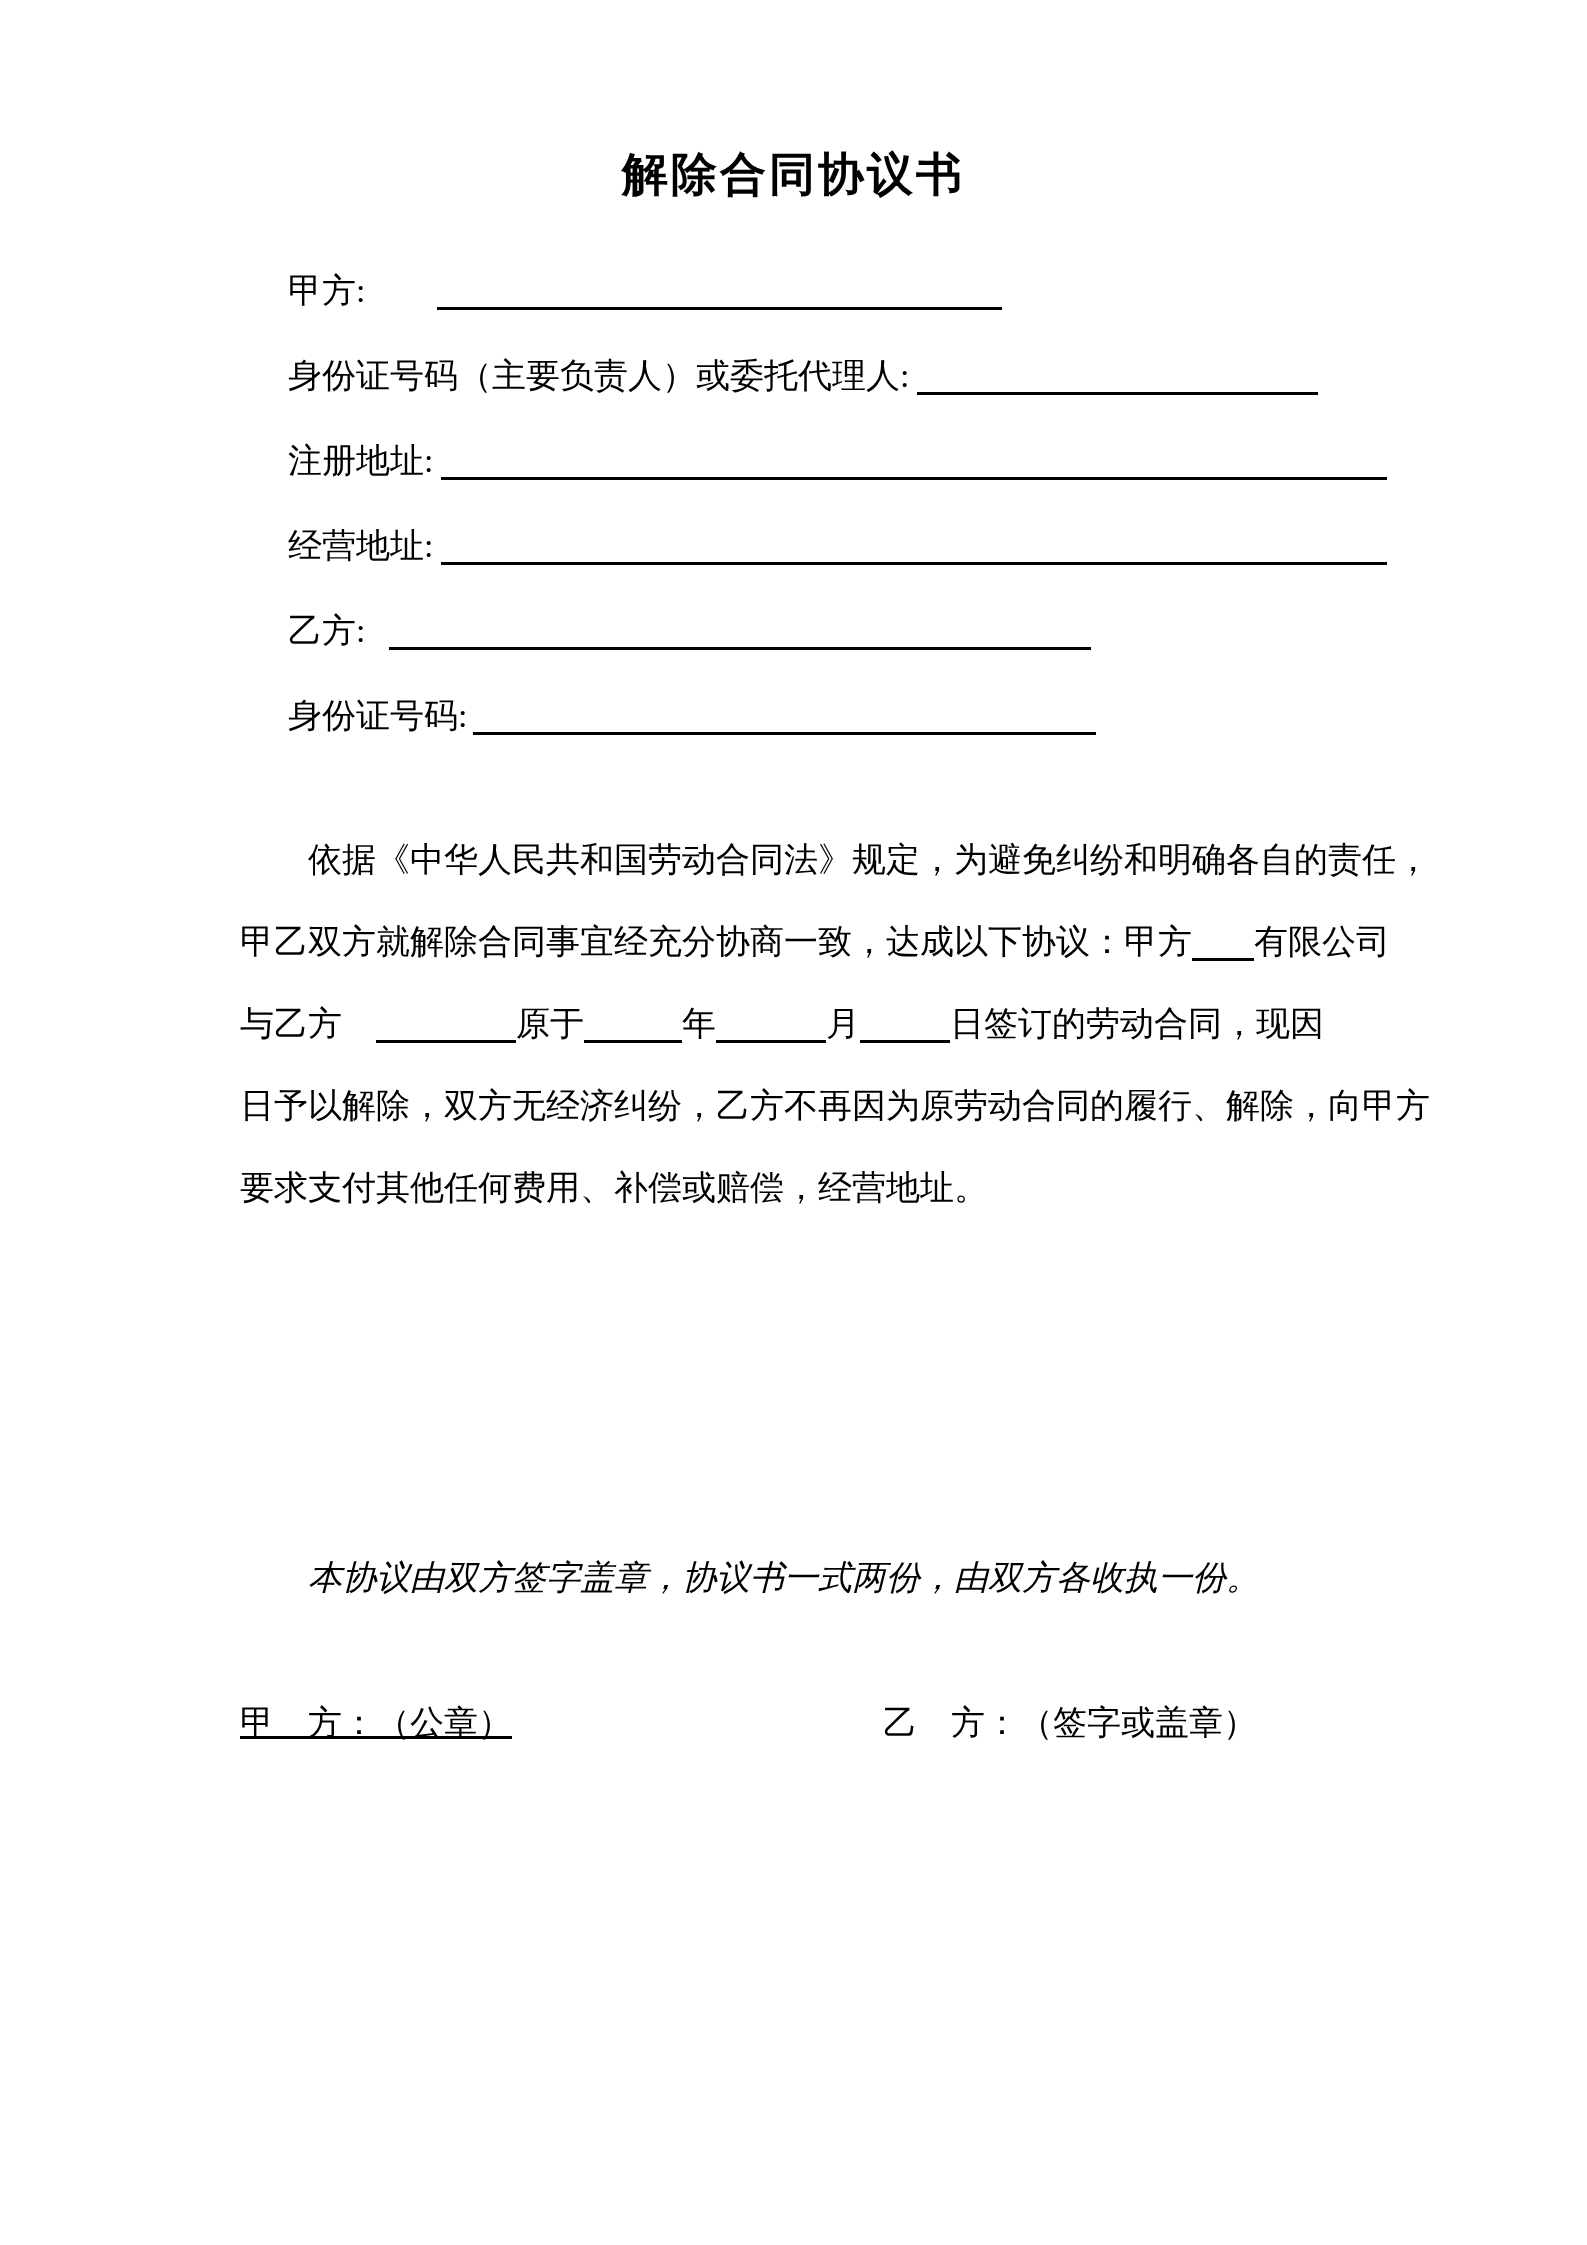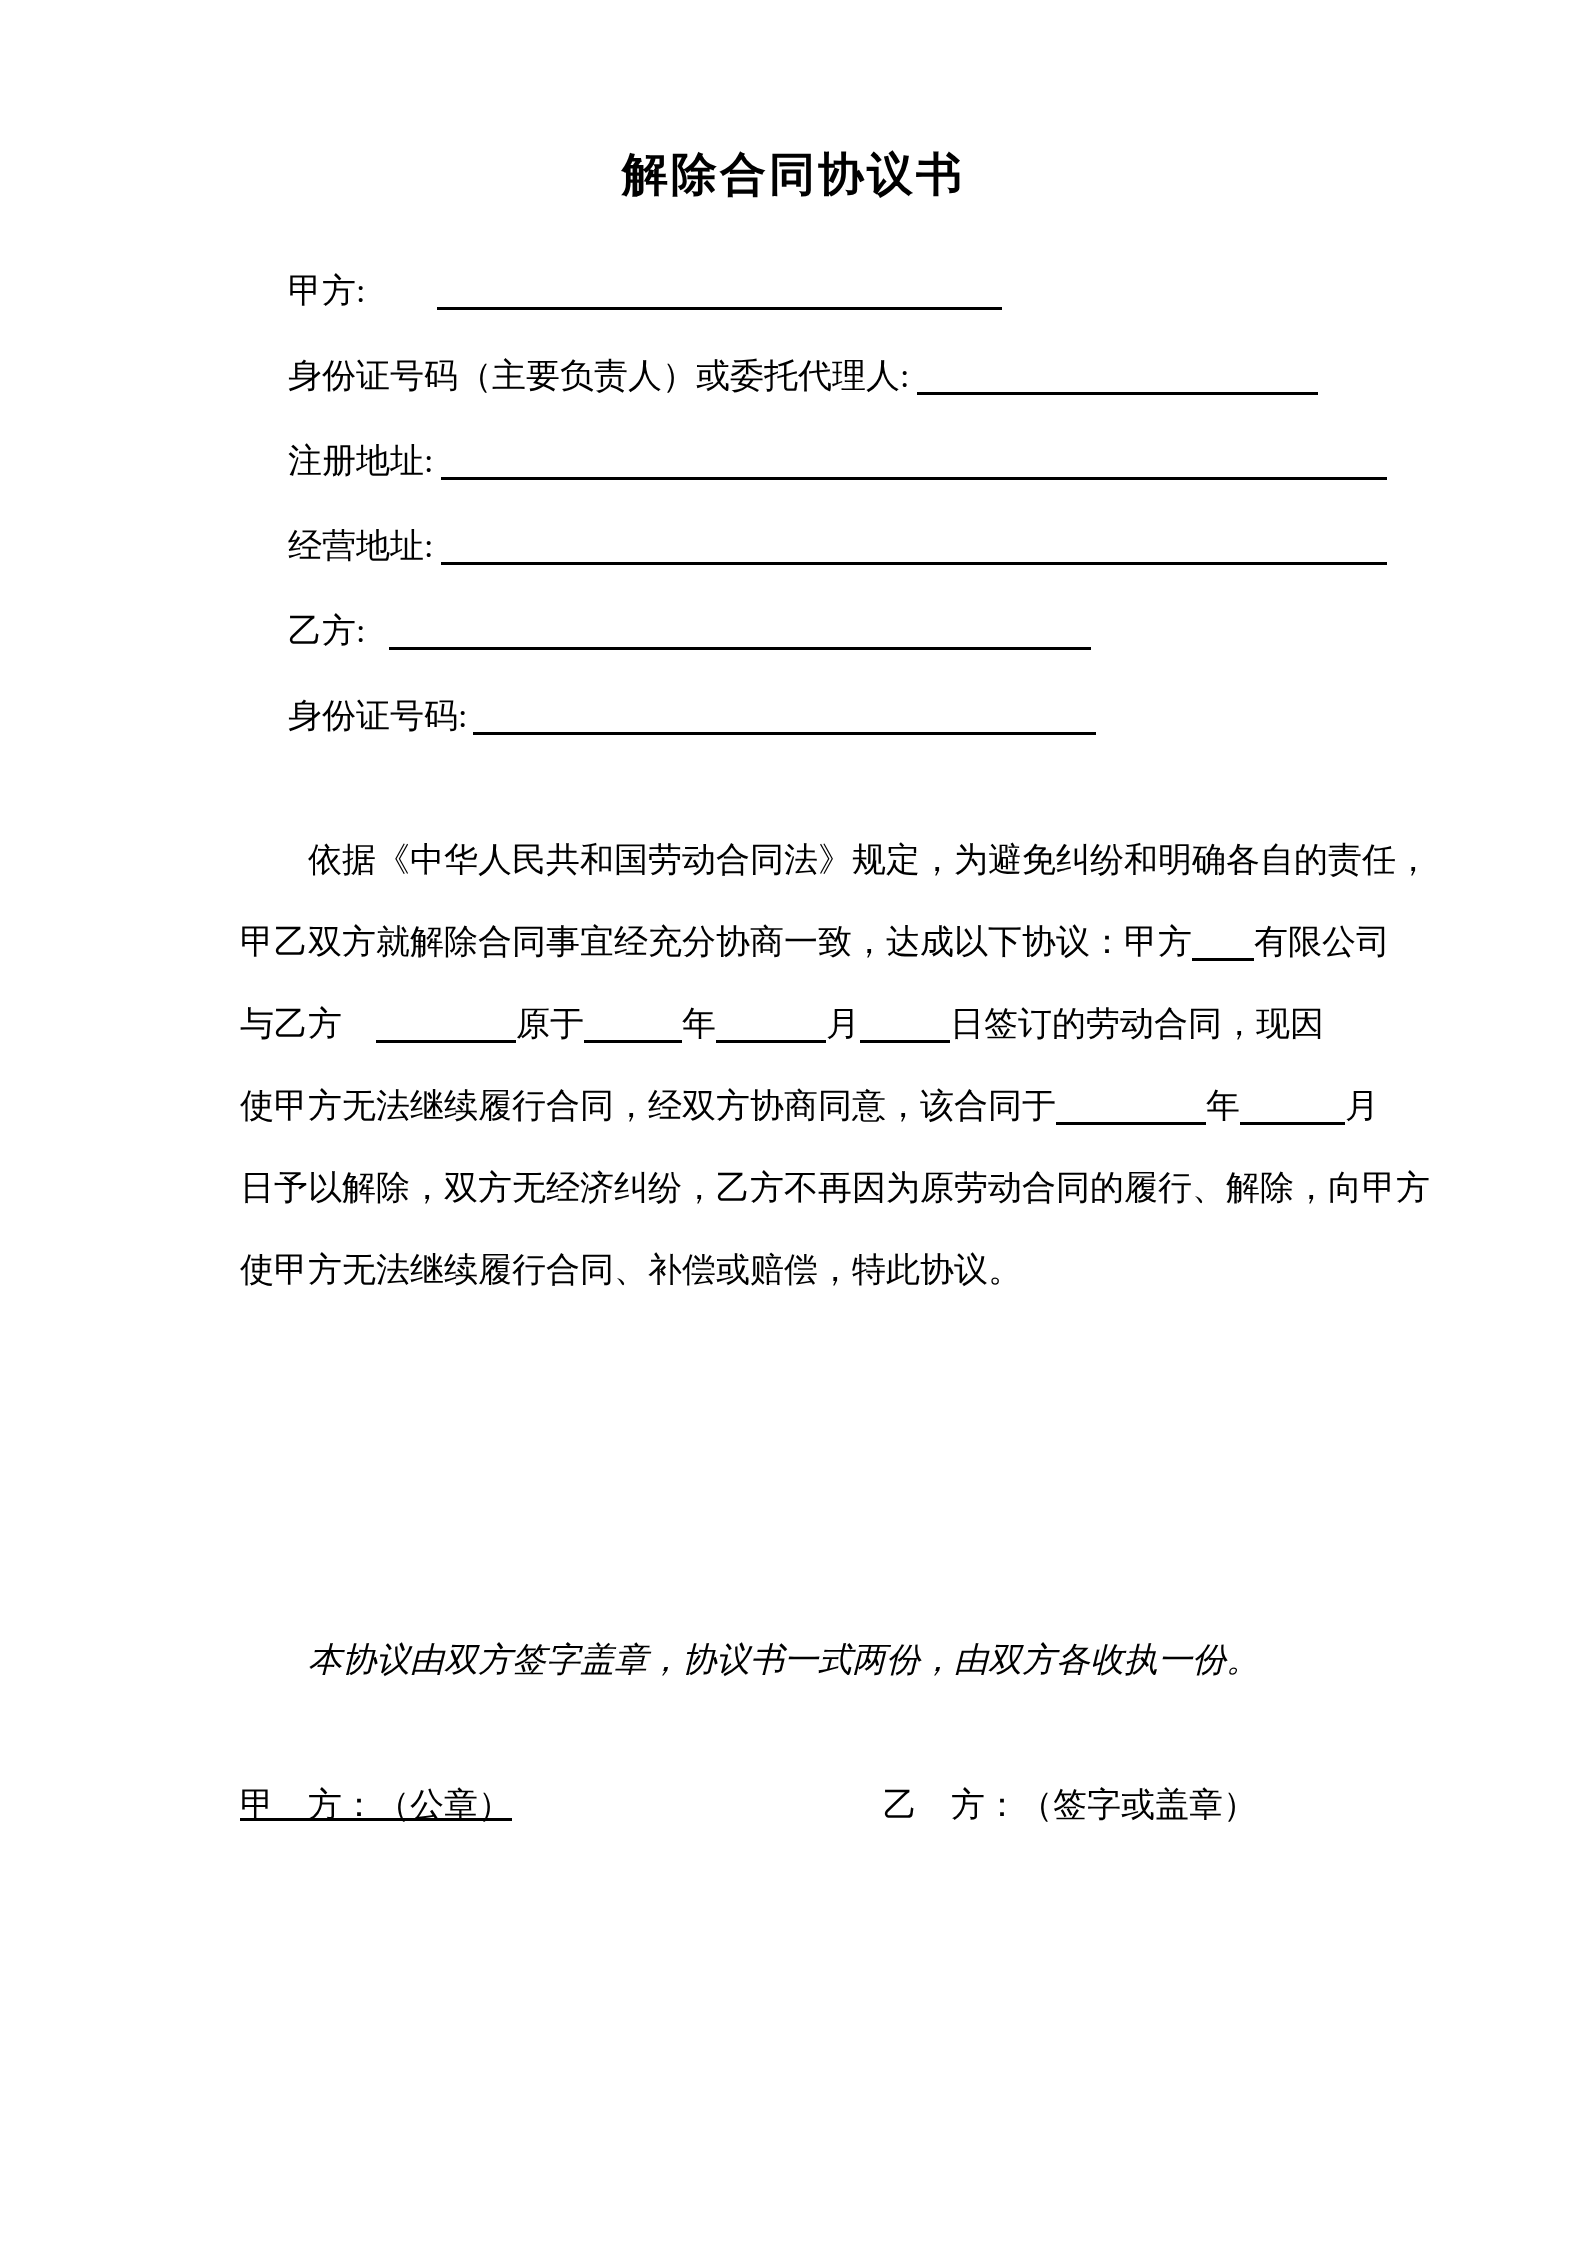--- a/index.html
+++ b/index.html
@@ -106,23 +106,22 @@
       <div class="field-row"><span class="field-label">注册地址:</span><span class="blank" style="width: 946px; border-bottom-color: rgb(0, 0, 0); margin-left: 8px;"></span></div>
       <div class="field-row"><span class="field-label">经营地址:</span><span class="blank" style="width: 946px; border-bottom-color: rgb(0, 0, 0); margin-left: 8px;"></span></div>
       <div class="field-row"><span class="field-label">乙方:</span><span class="blank" style="width: 702px; border-bottom-color: rgb(0, 0, 0); margin-left: 24px;"></span></div>
       <div class="field-row"><span class="field-label">身份证号码:</span><span class="blank" style="width: 623px; border-bottom-color: rgb(0, 0, 0); margin-left: 6px;"></span></div>
     </div>
 
   <div class="paragraph">
       <div class="para-line"><span>　　依据《中华人民共和国劳动合同法》规定，为避免纠纷和明确各自的责任，</span></div>
       <div class="para-line"><span>甲乙双方就解除合同事宜经充分协商一致，达成以下协议：甲方</span><span class="blank" style="width: 62px; border-bottom-color: rgb(0, 0, 0);"></span><span>有限公司</span></div>
       <div class="para-line"><span>与乙方　</span><span class="blank" style="width: 140px; border-bottom-color: rgb(0, 0, 0);"></span><span>原于</span><span class="blank" style="width: 98px; border-bottom-color: rgb(0, 0, 0);"></span><span>年</span><span class="blank" style="width: 110px; border-bottom-color: rgb(0, 0, 0);"></span><span>月</span><span class="blank" style="width: 90px; border-bottom-color: rgb(0, 0, 0);"></span><span>日签订的劳动合同，现因</span></div>
-      <div class="para-line"><span>使甲方无法继续履行合同，经双方协商同意，该合同于</span><span class="blank" style="width: 150px; border-bottom-color: rgb(0, 0, 0);"></span><span>年</span><span class="blank" style="width: 105px; border-bottom-color: rgb(0, 0, 0);"></span><span>月</span></div>
       <div class="para-line"><span>日予以解除，双方无经济纠纷，乙方不再因为原劳动合同的履行、解除，向甲方</span></div>
-      <div class="para-line"><span>使甲方无法继续履行合同、补偿或赔偿，特此协议。</span></div>
+      <div class="para-line"><span>要求支付其他任何费用、补偿或赔偿，经营地址。</span></div>
     </div>
 
   <div class="closing">　　本协议由双方签字盖章，协议书一式两份，由双方各收执一份。</div>
 
   <div class="signatures">
     <span class="sig party-a">甲　方：（公章）</span>
     <span class="sig party-b">乙　方：（签字或盖章）</span>
   </div>
 
   <div class="dateline">

